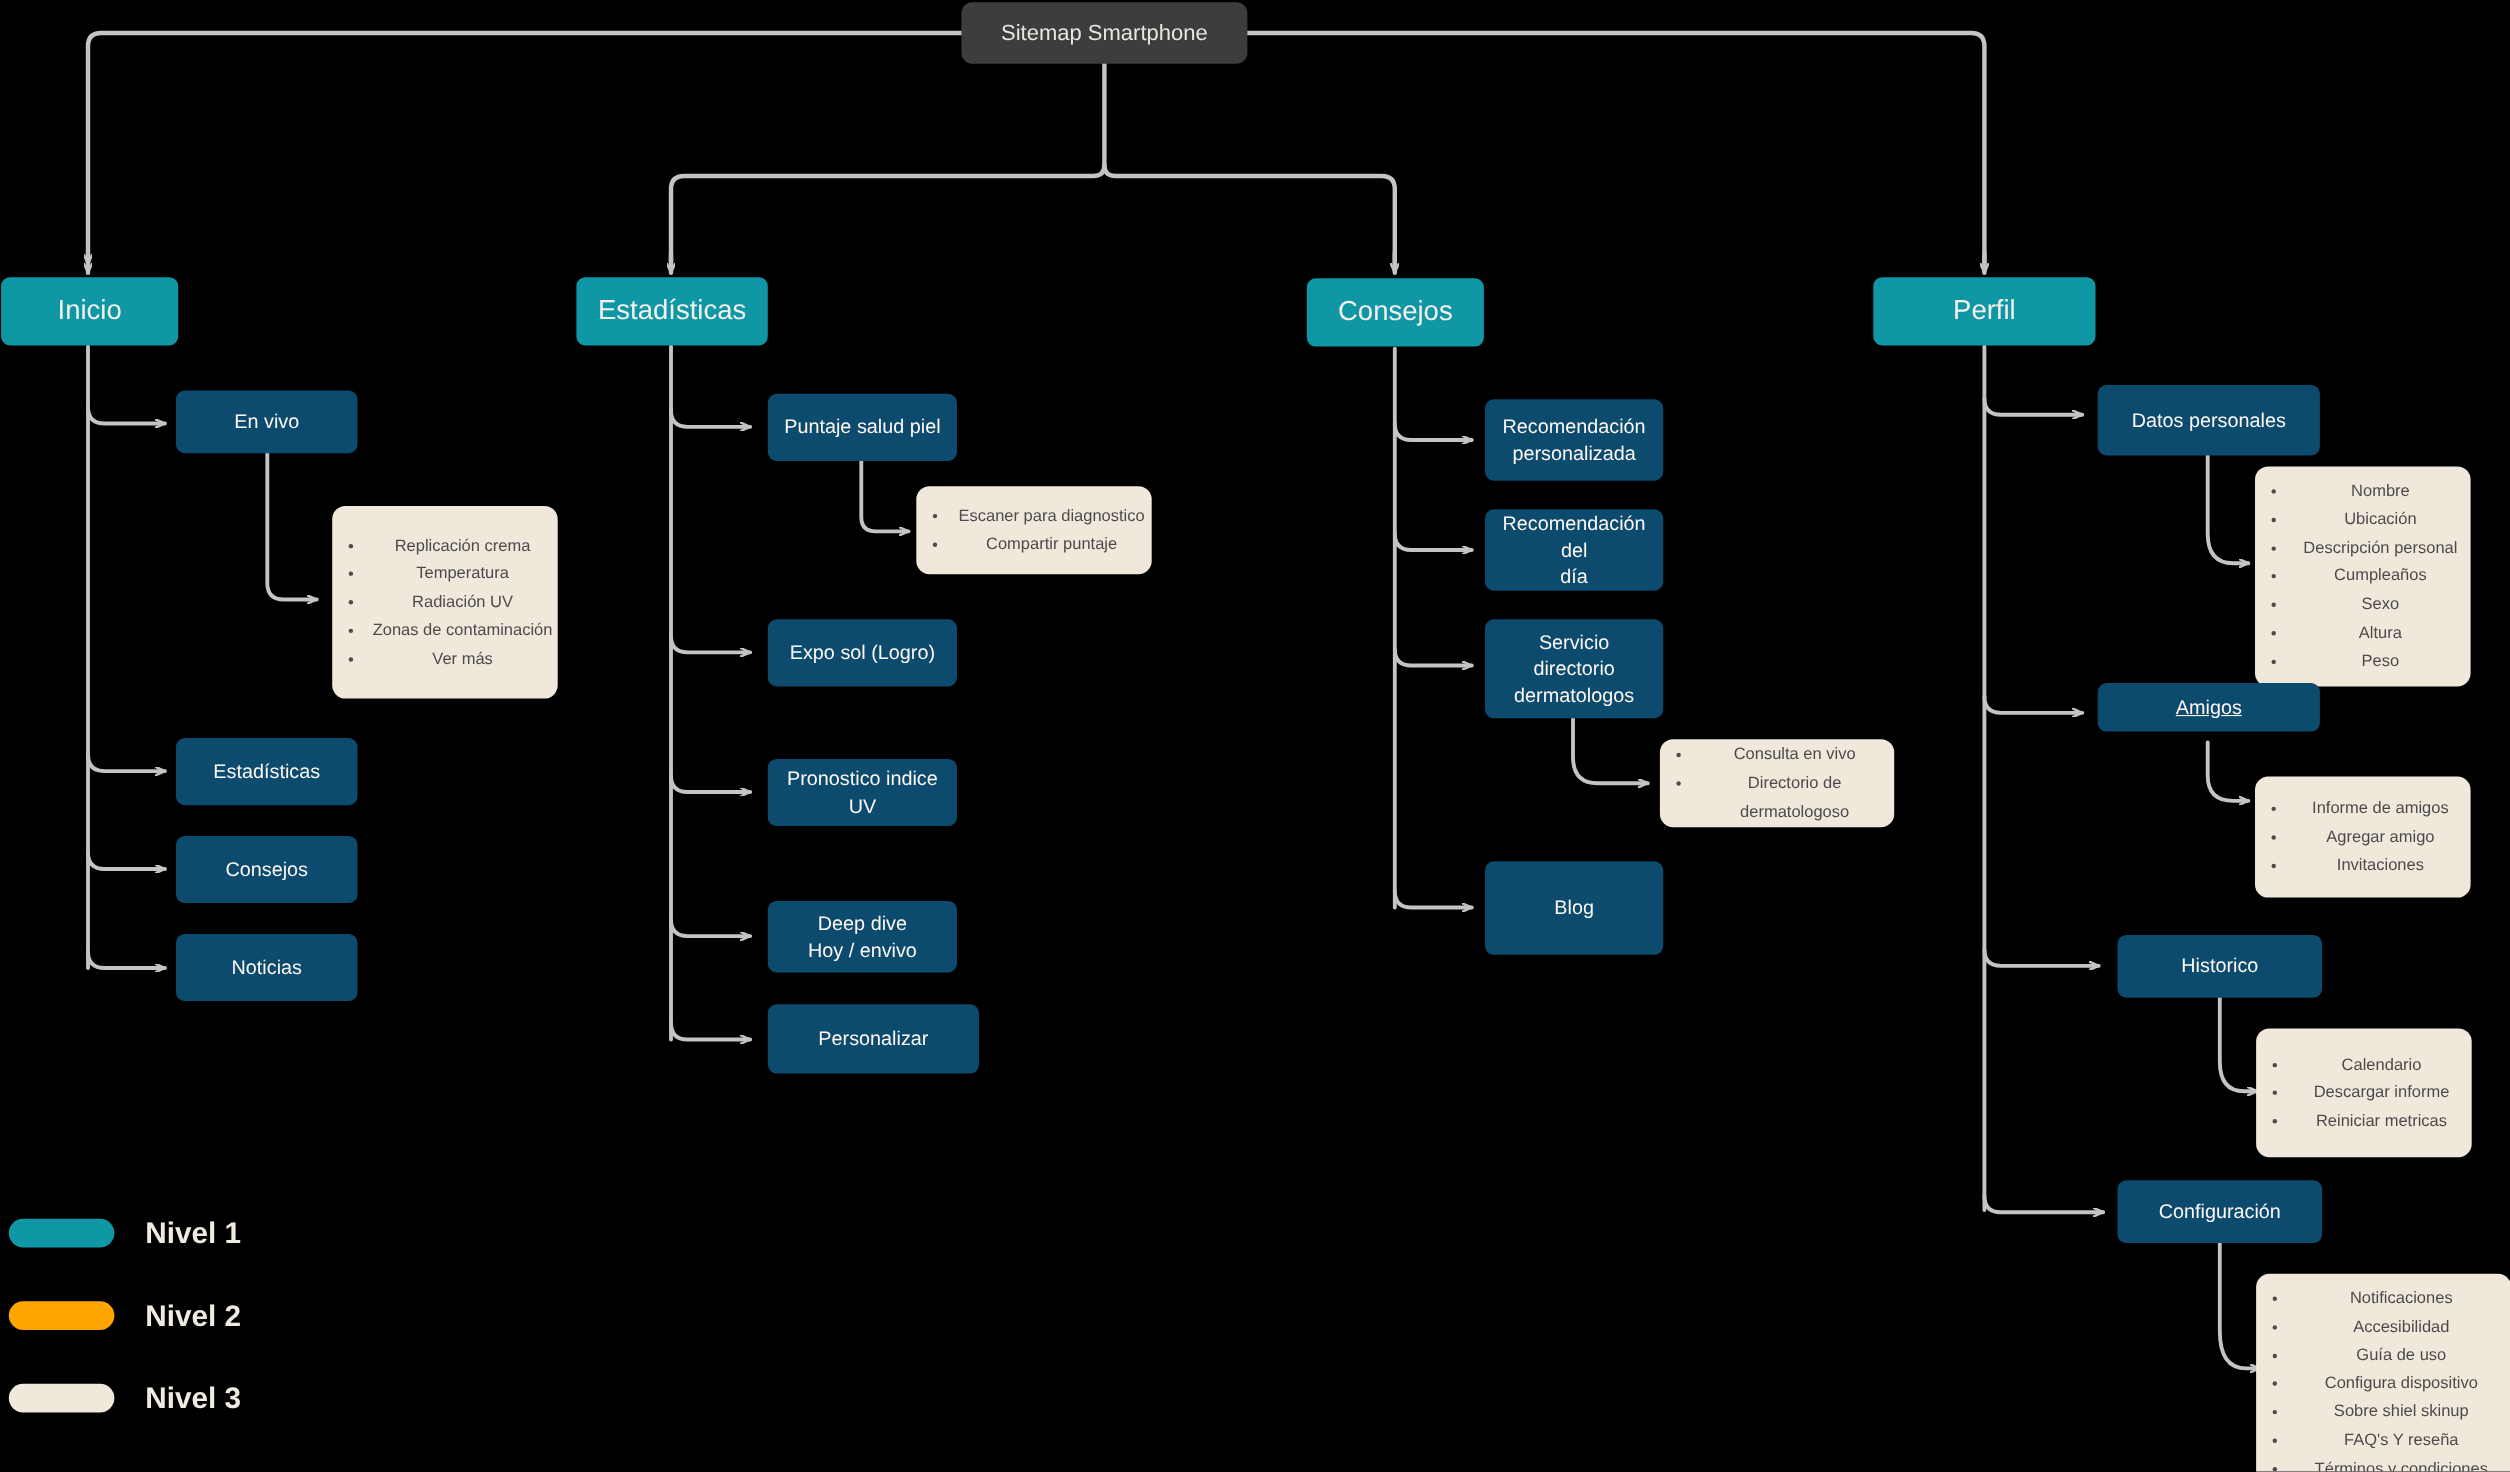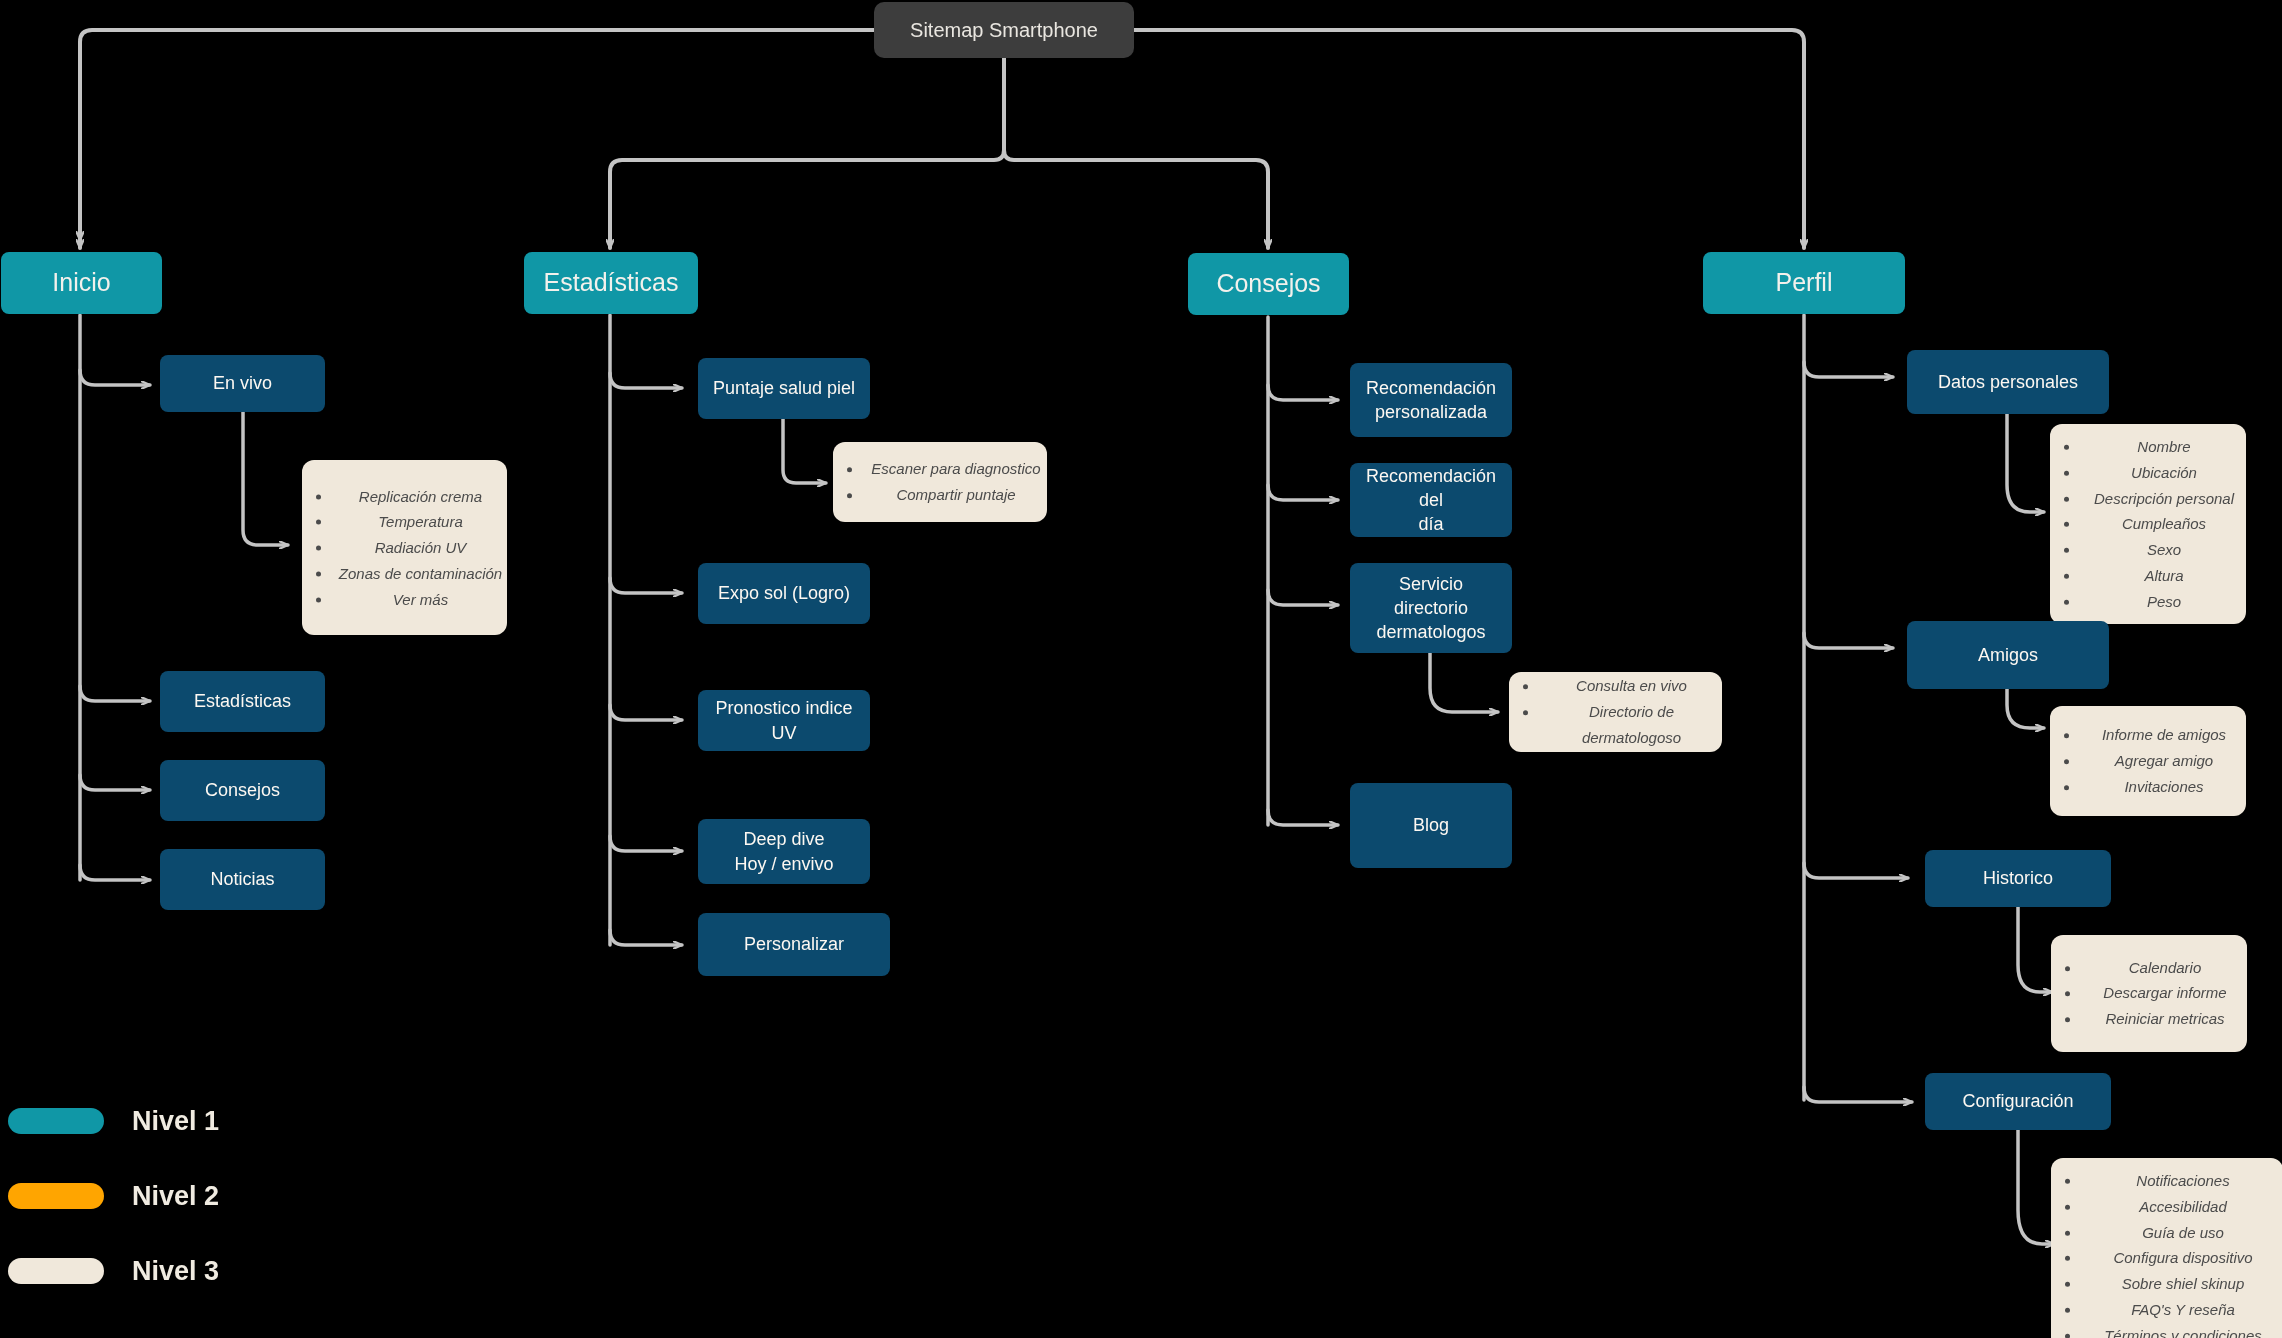--- a/index.html
+++ b/index.html
@@ -59,21 +59,20 @@
   }
   .node.lvl3 ul {
     margin: 0;
     padding: 0 0 0 30px;
     list-style: disc;
     position: absolute;
     top: 50%;
     left: 0;
     right: 0;
     transform: translateY(-50%);
-    font-style: italic;
   }
   .node.lvl3 li {
     line-height: 1.72;
     padding-left: 2px;
   }
   .node.lvl2 .ml {
     white-space: pre-line;
   }
   
   #legend {
@@ -286,21 +285,21 @@
       <li>Nombre</li>
       <li>Ubicación</li>
       <li>Descripción personal</li>
       <li>Cumpleaños</li>
       <li>Sexo</li>
       <li>Altura</li>
       <li>Peso</li>
     </ul>
   </div>
 
-  <div class="node lvl2" style="left:1907px; top:621px; width:202px; height:68px;">
+  <div class="node lvl2" style="left:1907px; top:621px; width:202px; height:44px;text-decoration:underline;">
     <span>Amigos</span>
   </div>
 
   <div class="node lvl3" style="left:2050px; top:706px; width:196px; height:110px;">
     <ul>
       <li>Informe de amigos</li>
       <li>Agregar amigo</li>
       <li>Invitaciones</li>
     </ul>
   </div>

